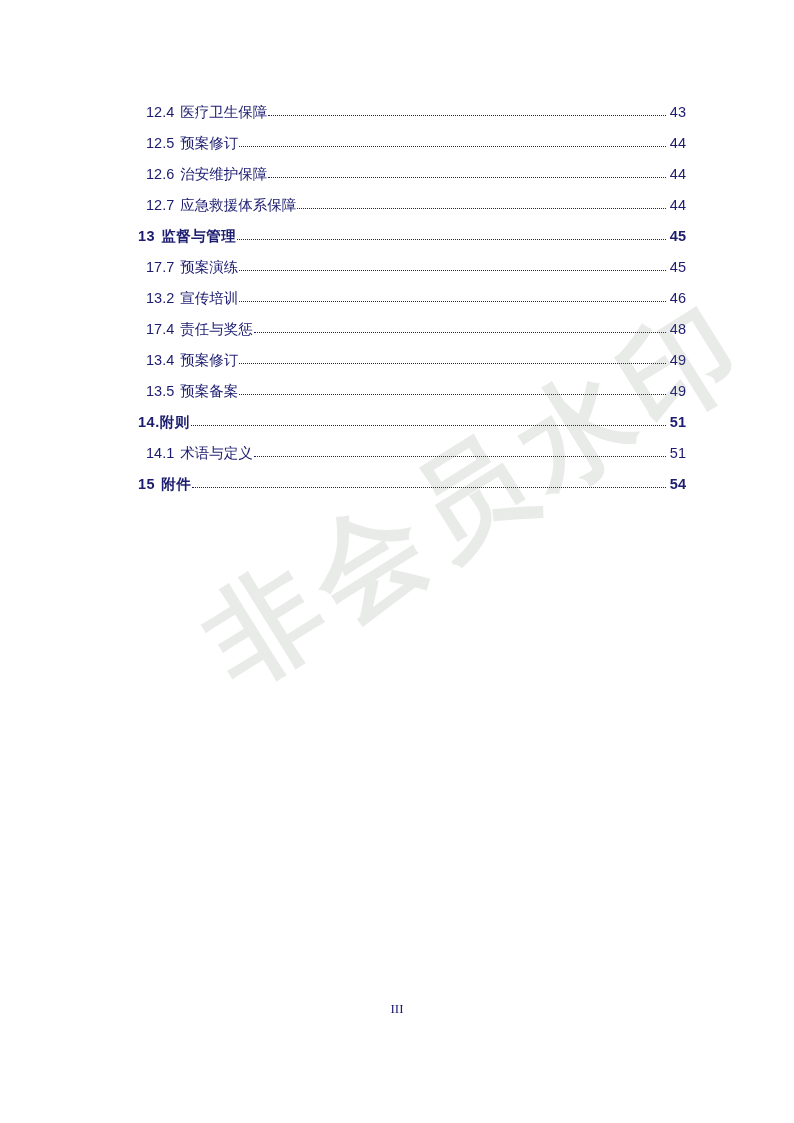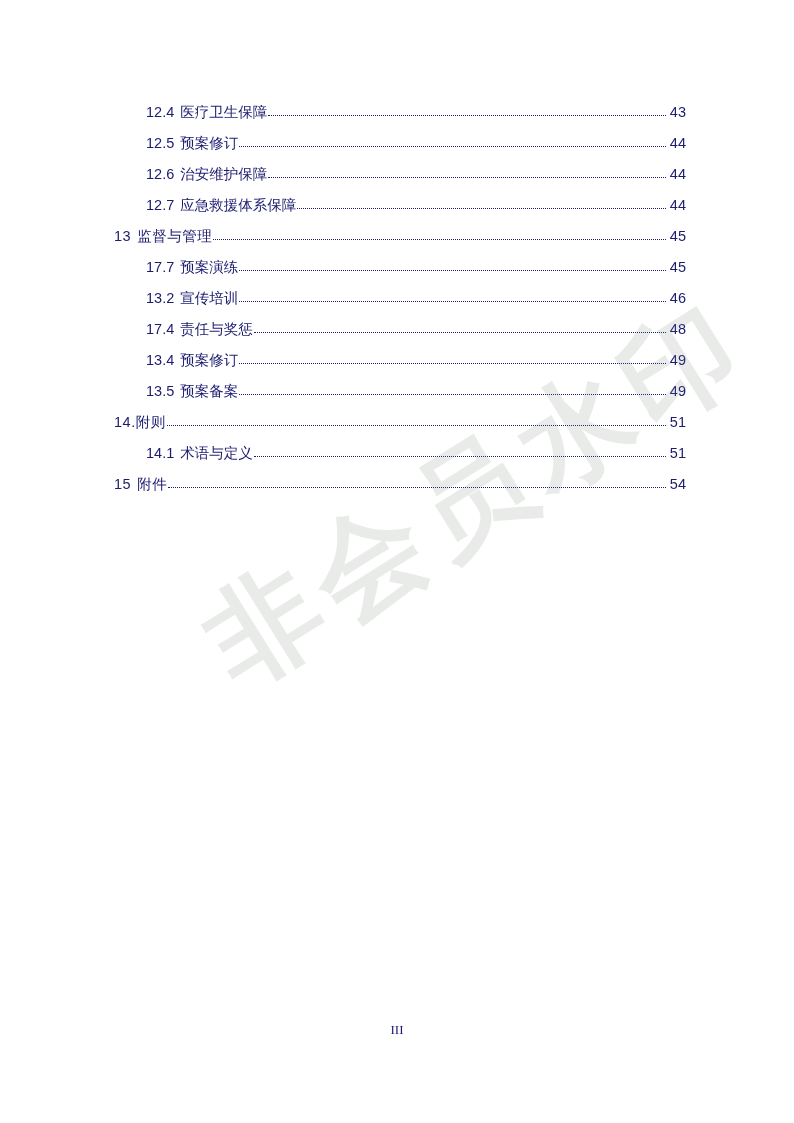--- a/index.html
+++ b/index.html
@@ -47,35 +47,36 @@
     height: 1px;
     position: relative;
     border-bottom: 1px dotted #1b1b6f;
   }
   .toc-entry .page-no {
     flex: 0 0 auto;
     padding-left: 4px;
   }
   
   .lvl1 {
-    font-weight: normal;
+    font-weight: bold;
     padding-left: 6px;
+    margin-left: 24px;
   }
   .lvl1 .label { letter-spacing: 0.5px; }
   .lvl2 {
     padding-left: 38px;
   }
   .lvl1 .leader { border-bottom: 1px dotted #1b1b6f; }
 
   .num-gap { display: inline-block; width: 6px; }
 
   .folio {
     position: absolute;
     left: 0;
-    top: 1022px;
+    top: 1001px;
     width: 794px;
     text-align: center;
     font-size: 13px;
     color: #1b1b6f;
     font-family: "Liberation Serif", serif;
   }
 
   .watermark {
     position: absolute;
     left: 150px;

